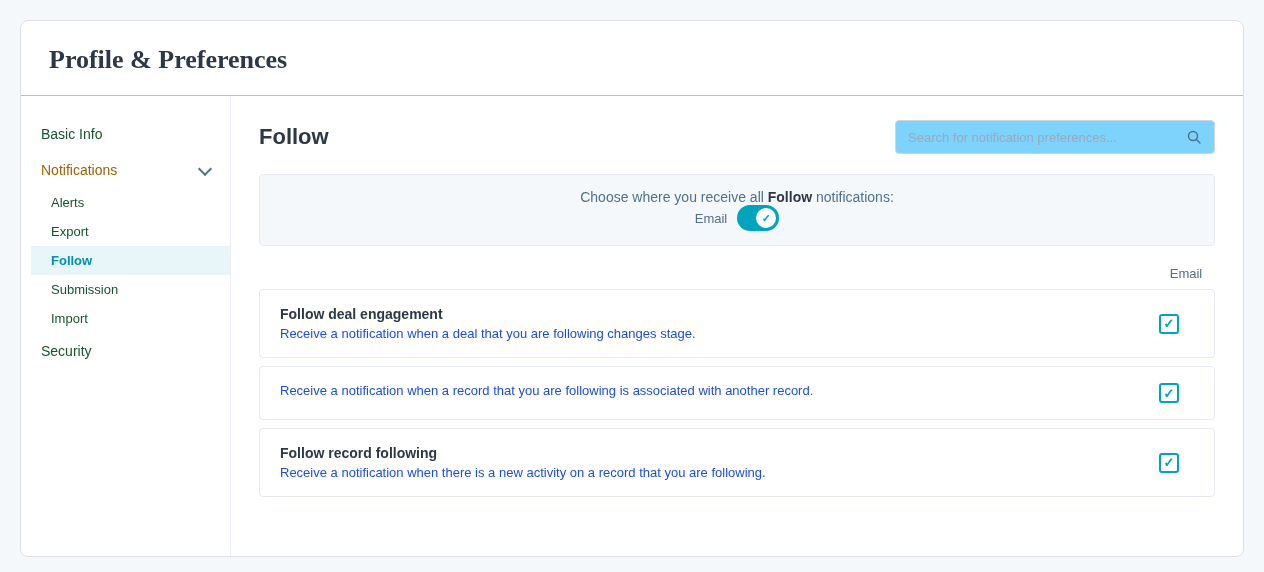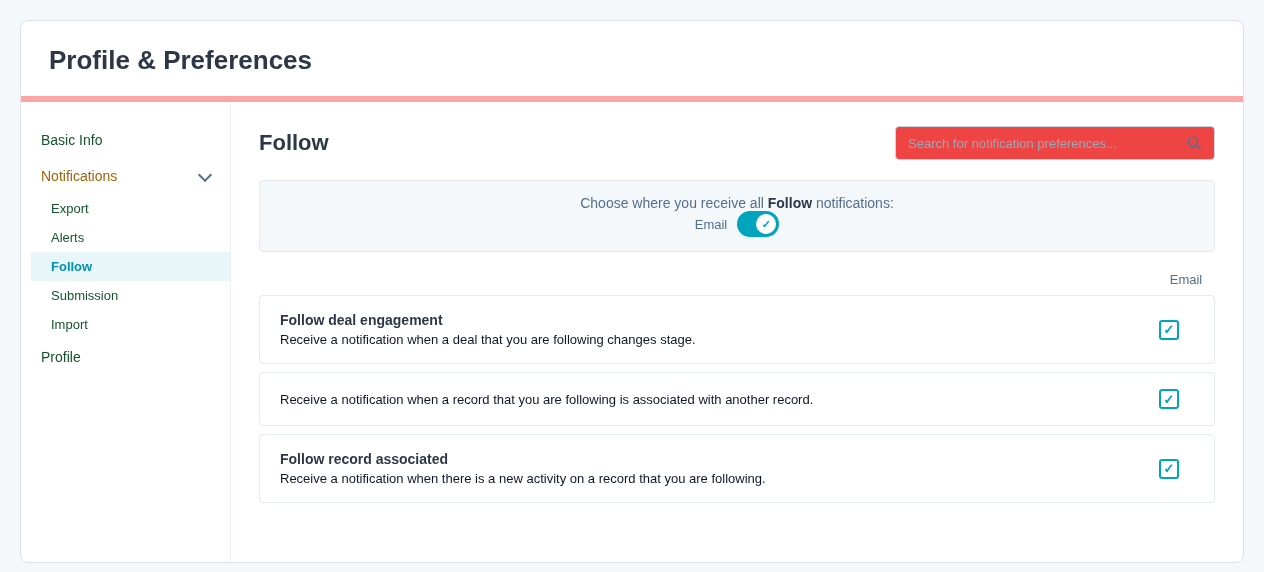--- a/index.html
+++ b/index.html
@@ -14,21 +14,22 @@
     }
     .page-container {
       width: 1224px;
       background: #fff;
       border: 1px solid #dde1e7;
       border-radius: 8px;
       overflow: hidden;
     }
     .page-header {
       padding: 24px 28px 20px;
-      border-bottom: 6px solid #fca5a5;
+      border-bottom: 1px solid #fca5a5;
+      font-family: Liberation Serif, serif;
     }
     .page-title {
       font-size: 26px;
       font-weight: 600;
       color: #2d3748;
     }
     .page-body {
       display: flex;
       min-height: 460px;
     }
@@ -90,21 +91,21 @@
       font-size: 22px;
       font-weight: 600;
       color: #2d3748;
     }
     .search-box {
       display: flex;
       align-items: center;
       border: 1px solid #cbd6e2;
       border-radius: 4px;
       overflow: hidden;
-      background: #ef4444;
+      background: #7dd3fc;
       width: 320px;
     }
     .search-input {
       flex: 1;
       border: none;
       outline: none;
       padding: 8px 12px;
       font-size: 13px;
       color: #2d3748;
       background: transparent;
@@ -185,34 +186,33 @@
       width: 50px;
       text-align: center;
     }
     
     .notification-item {
       border: 1px solid #e4eaf0;
       border-radius: 4px;
       padding: 16px 20px;
       margin-bottom: 8px;
       display: flex;
-      align-items: center;
       justify-content: space-between;
       background: #fff;
     }
     .notif-text {}
     .notif-title {
       font-size: 14px;
       font-weight: 700;
       color: #2d3748;
       margin-bottom: 4px;
     }
     .notif-desc {
       font-size: 13px;
-      color: #0f172a;
+      color: #1d4ed8;
     }
     .checkbox-cell {
       width: 50px;
       display: flex;
       align-items: center;
       justify-content: center;
       flex-shrink: 0;
     }
     .custom-checkbox {
       width: 20px;
@@ -248,28 +248,28 @@
 
     <div class="sidebar">
       <div class="sidebar-item">Basic Info</div>
 
       <div class="sidebar-section">
         <span>Notifications</span>
         <span class="chevron-icon"></span>
       </div>
 
       <div class="sidebar-sub">
+        <div class="sidebar-item">Alerts</div>
         <div class="sidebar-item">Export</div>
-        <div class="sidebar-item">Alerts</div>
         <div class="sidebar-item active">Follow</div>
         <div class="sidebar-item">Submission</div>
         <div class="sidebar-item">Import</div>
       </div>
 
-      <div class="sidebar-item">Profile</div>
+      <div class="sidebar-item">Security</div>
     </div>
 
     <div class="main-content">
 
       <div class="content-header">
         <h2 class="section-title">Follow</h2>
         <div class="search-box">
           <input class="search-input" type="text" placeholder="Search for notification preferences..." style="">
           <button class="search-btn">
             <svg width="16" height="16" viewBox="0 0 16 16" fill="none">
@@ -316,21 +316,21 @@
         </div>
         <div class="checkbox-cell">
           <div class="custom-checkbox checked">
             <span class="checkmark">✓</span>
           </div>
         </div>
       </div>
 
       <div class="notification-item">
         <div class="notif-text">
-          <div class="notif-title">Follow record associated</div>
+          <div class="notif-title">Follow record following</div>
           <div class="notif-desc">Receive a notification when there is a new activity on a record that you are following.</div>
         </div>
         <div class="checkbox-cell">
           <div class="custom-checkbox checked">
             <span class="checkmark">✓</span>
           </div>
         </div>
       </div>
     </div>
   </div>

